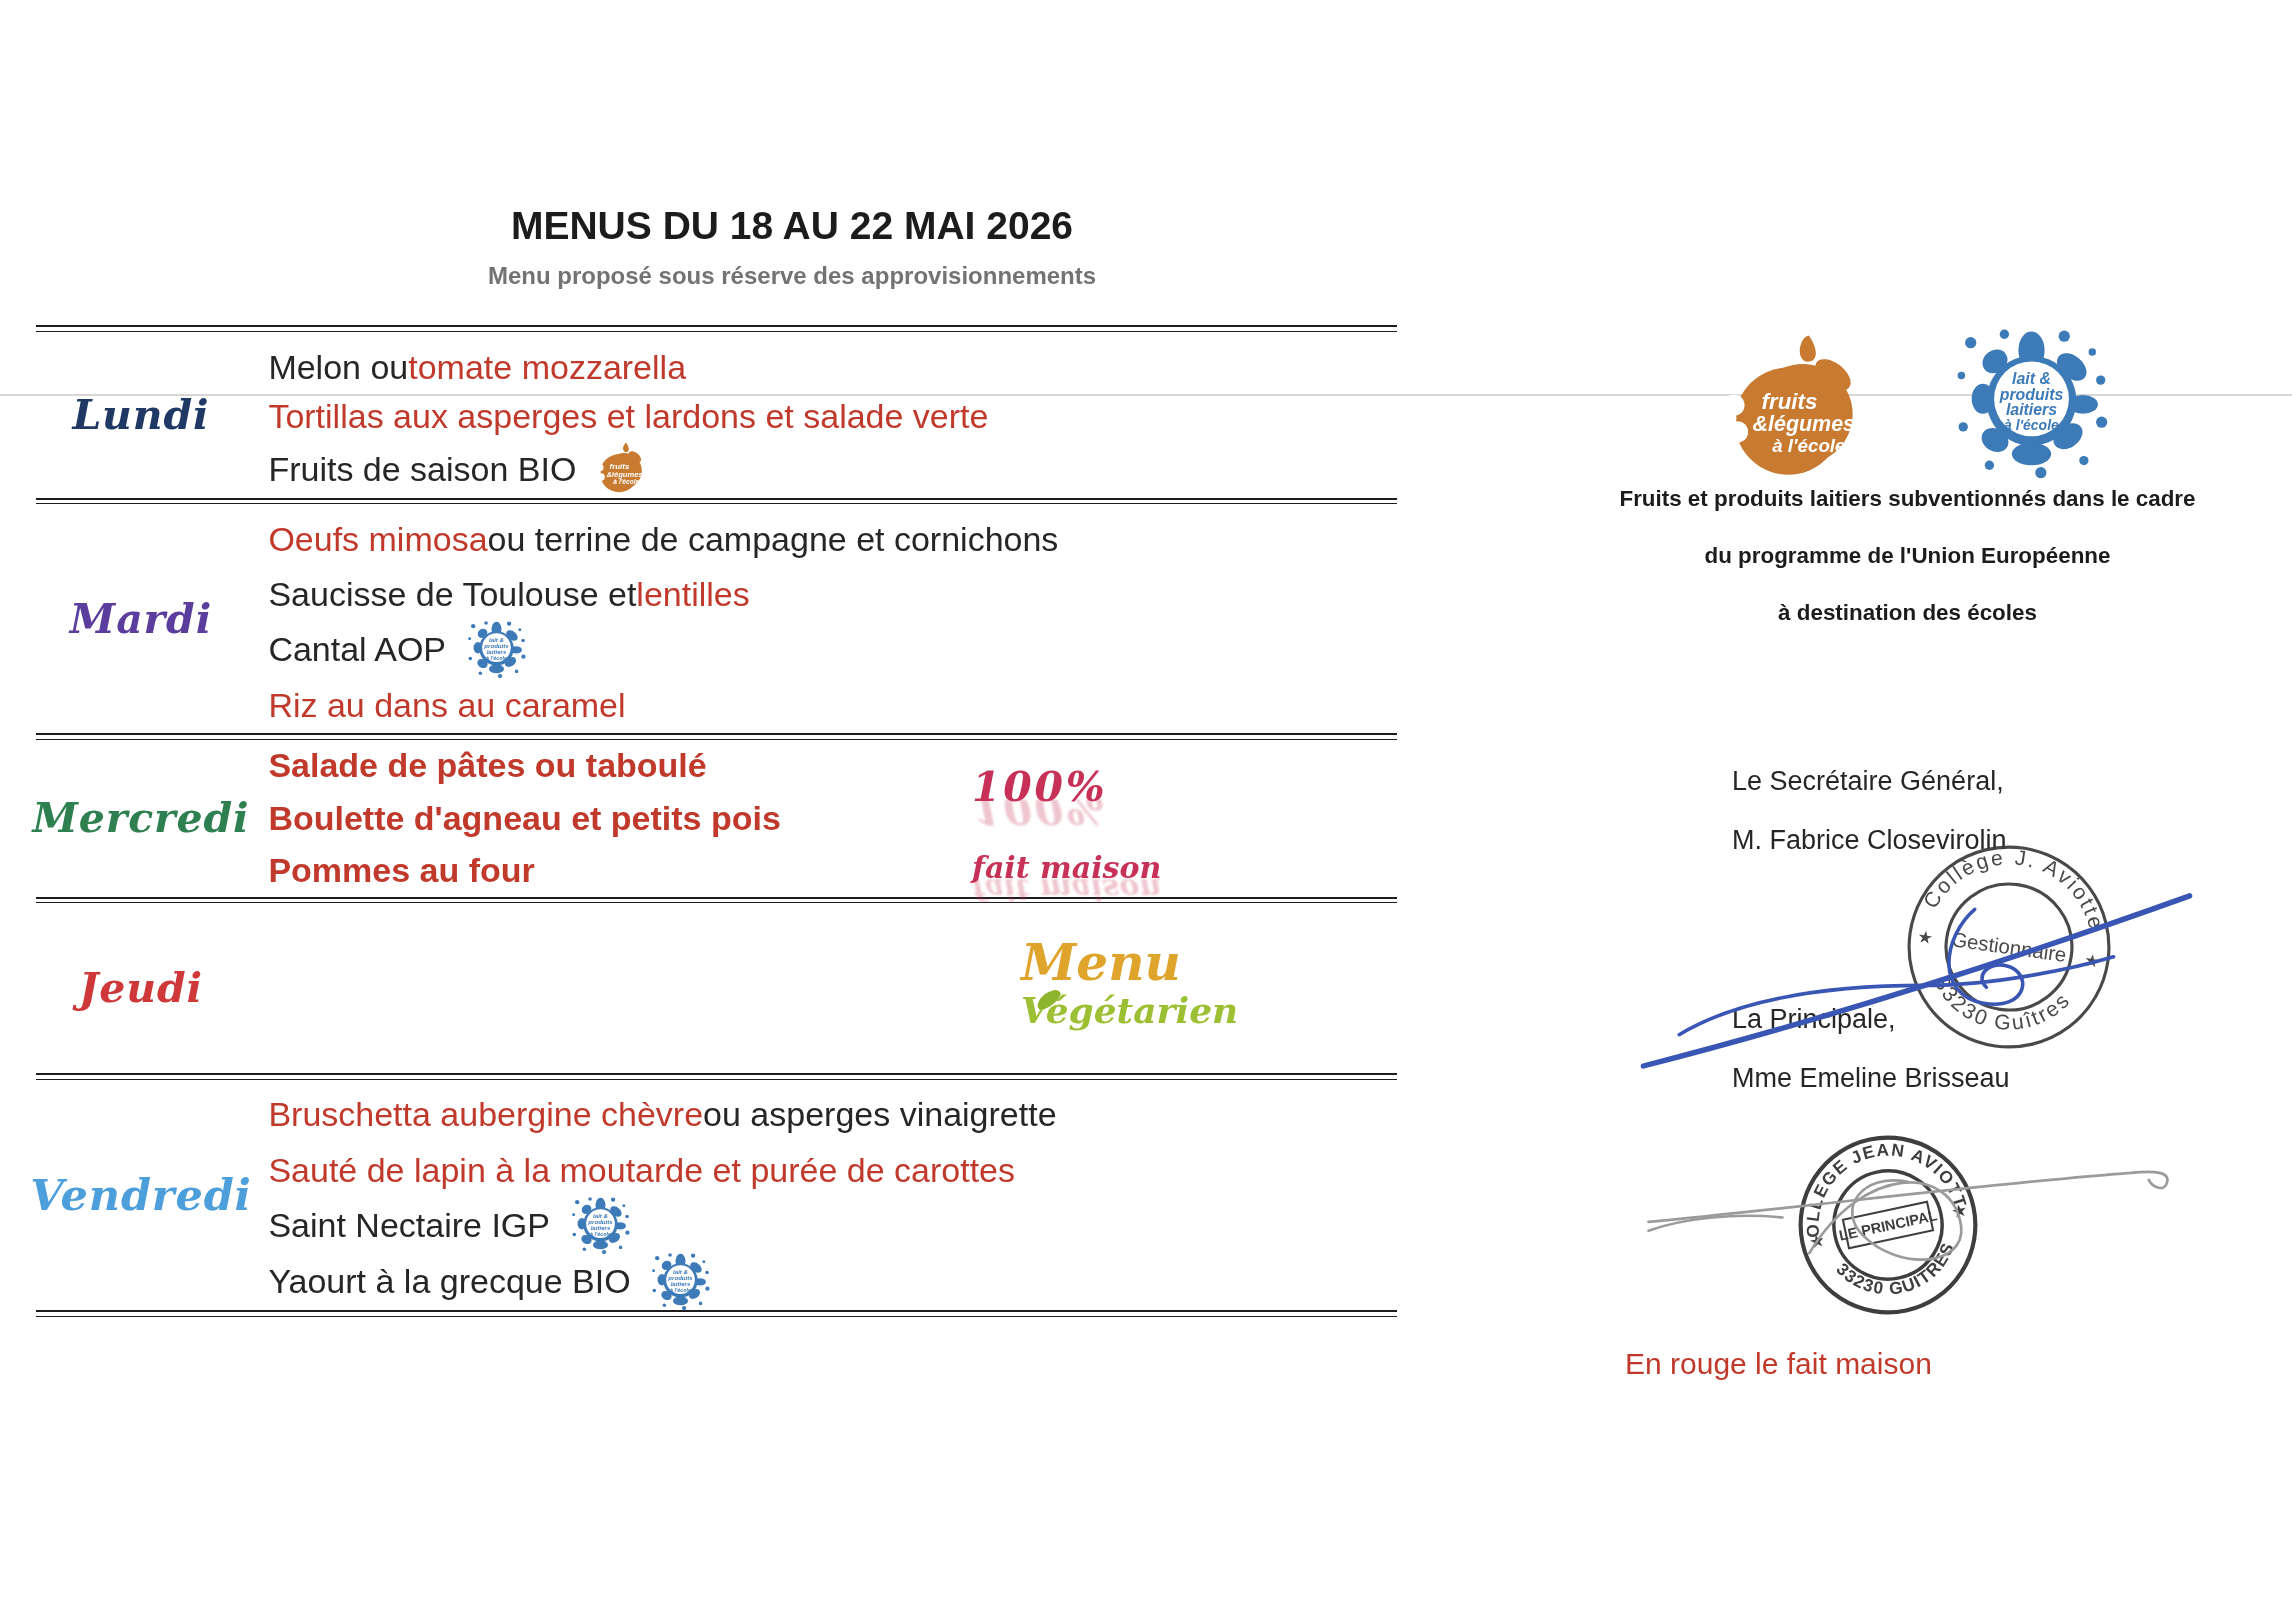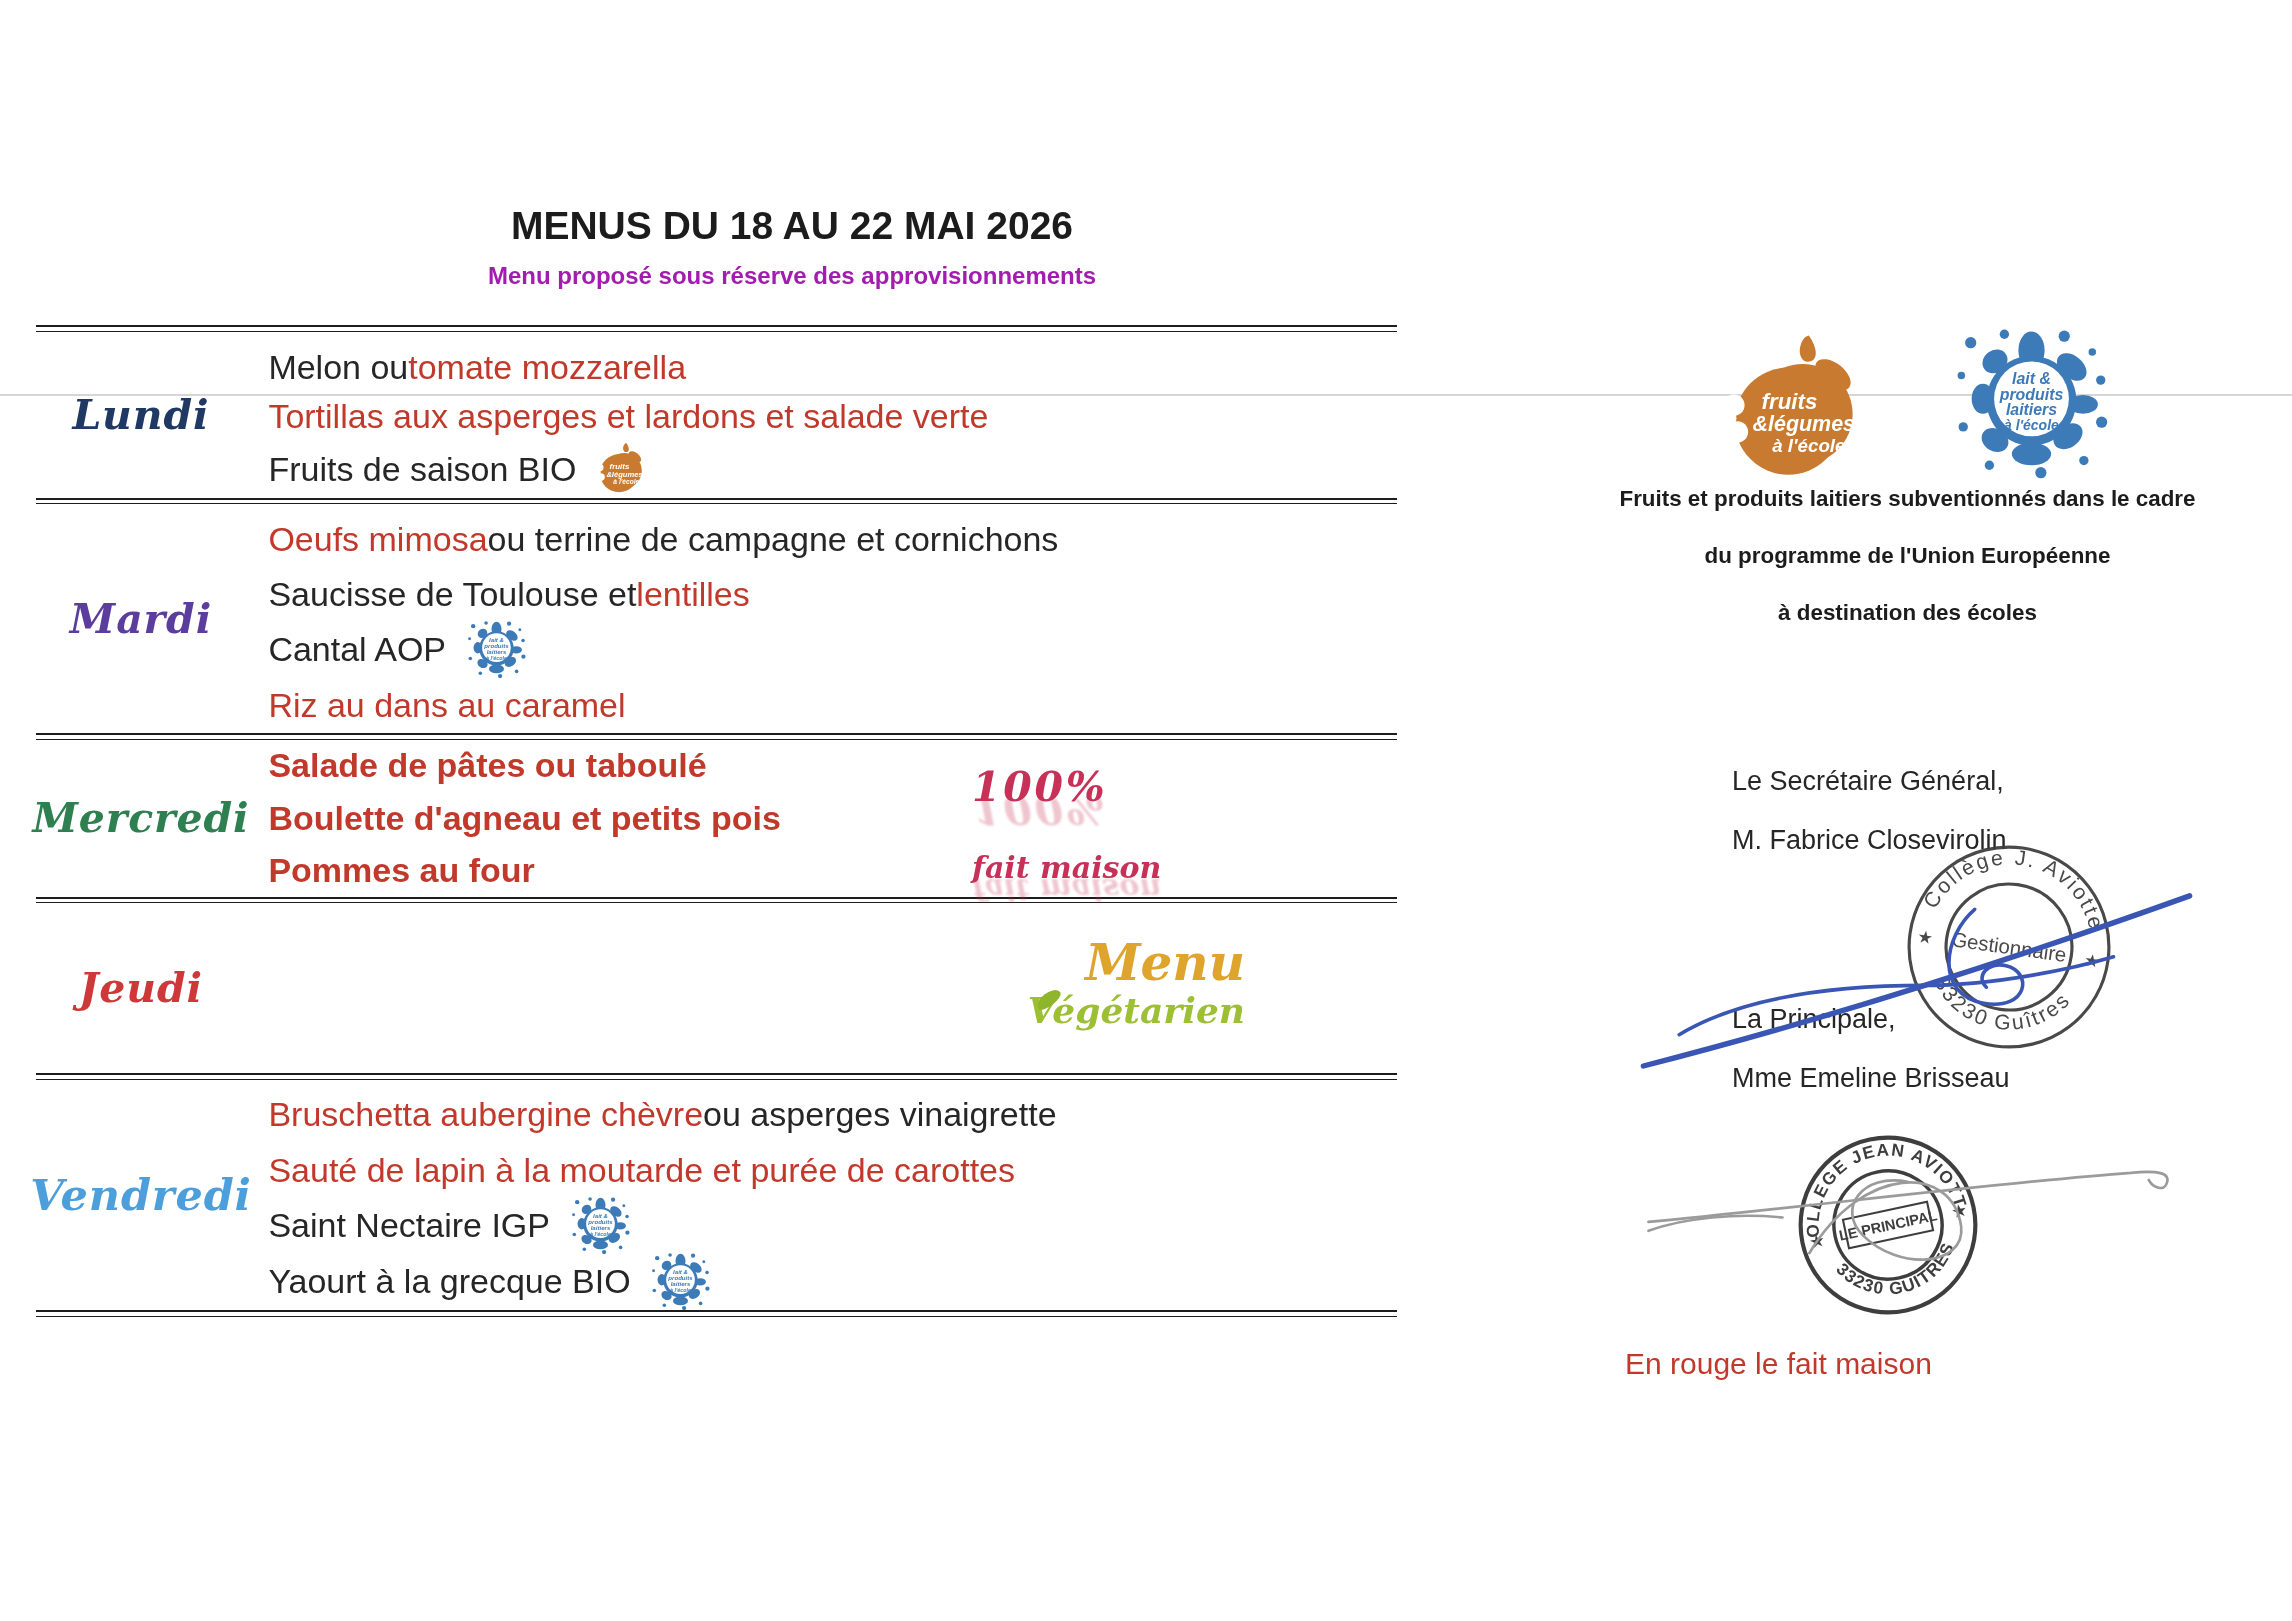--- a/index.html
+++ b/index.html
@@ -3,21 +3,21 @@
 <meta charset="utf-8">
 <style>
   html,body{margin:0;padding:0;}
   body{
     width:2293px;height:1621px;position:relative;background:#ffffff;
     font-family:"Liberation Sans", sans-serif;overflow:hidden;color:#262626;
   }
   
   .header{position:absolute;left:304px;top:204px;width:976px;text-align:center;}
   .title{font-size:39px;font-weight:bold;color:#1c1c1c;letter-spacing:0px;}
-  .subtitle{margin-top:14.3px;font-size:24px;font-weight:bold;color:#a21caf;}
+  .subtitle{margin-top:14.3px;font-size:24px;font-weight:bold;color:#737373;}
   
   .scanline{position:absolute;left:0;top:394px;width:2293px;height:1.8px;background:#cccccc;opacity:.8;}
   
   .table{position:absolute;left:36px;top:325px;width:1361px;}
   .sep{height:3.6px;border-top:2.7px solid #1d1d1d;border-bottom:1.8px solid #1d1d1d;}
   .row{display:flex;}
   .r0{height:166px;} .r1{height:229px;} .r2{height:157px;} .r3{height:170px;} .r4{height:230px;}
   .day{width:210px;flex:none;display:flex;align-items:center;justify-content:center;
        font-family:"DejaVu Serif", serif;font-style:italic;font-weight:bold;font-size:41px;letter-spacing:0.9px;}
   .r4 .day{font-size:43px;}
@@ -28,21 +28,21 @@
   .red{color:#c0392b;} .blk{color:#262626;}
   .mini{margin-left:19.7px;flex:none;}
   .mini-fruits{width:48px;height:57px;}
   .mini-dairy{width:61px;height:61px;}
   
   .fm{position:absolute;left:972px;top:767px;width:242px;text-align:left;
       font-family:"DejaVu Serif", serif;font-style:italic;font-weight:bold;color:#c73157;}
   .fm-l1{font-size:41px;letter-spacing:2.7px;line-height:41px;}
   .fm-l2{font-size:30px;line-height:38px;margin-top:19.7px;}
   .fm .mir{display:block;transform:scaleY(-1);opacity:.28;filter:blur(0.9px);margin-top:-9px;height:30px;overflow:hidden;}
-  .veg{position:absolute;left:1021px;top:937px;width:224px;text-align:right;
+  .veg{position:absolute;left:1021px;top:937px;width:224px;text-align:left;
        font-family:"DejaVu Serif", serif;font-style:italic;font-weight:bold;}
   .veg-menu{font-size:50px;line-height:52px;color:#dfa42c;}
   .veg-sub{font-size:36px;line-height:39px;color:#9cbf33;margin-top:1.8px;}
   .veg-leaf{position:absolute;left:14.3px;top:56px;width:27px;height:12.5px;background:#8fb52d;
             border-radius:50% 50% 50% 50%/60% 60% 40% 40%;transform:rotate(-38deg);}
   
   .logo-wrap{position:absolute;}
   .lw-fruits{left:1724px;top:330px;width:134px;height:161px;}
   .lw-dairy{left:1952px;top:324px;width:159px;height:159px;}
   .subsidy{position:absolute;left:1576px;top:470px;width:663px;text-align:center;

